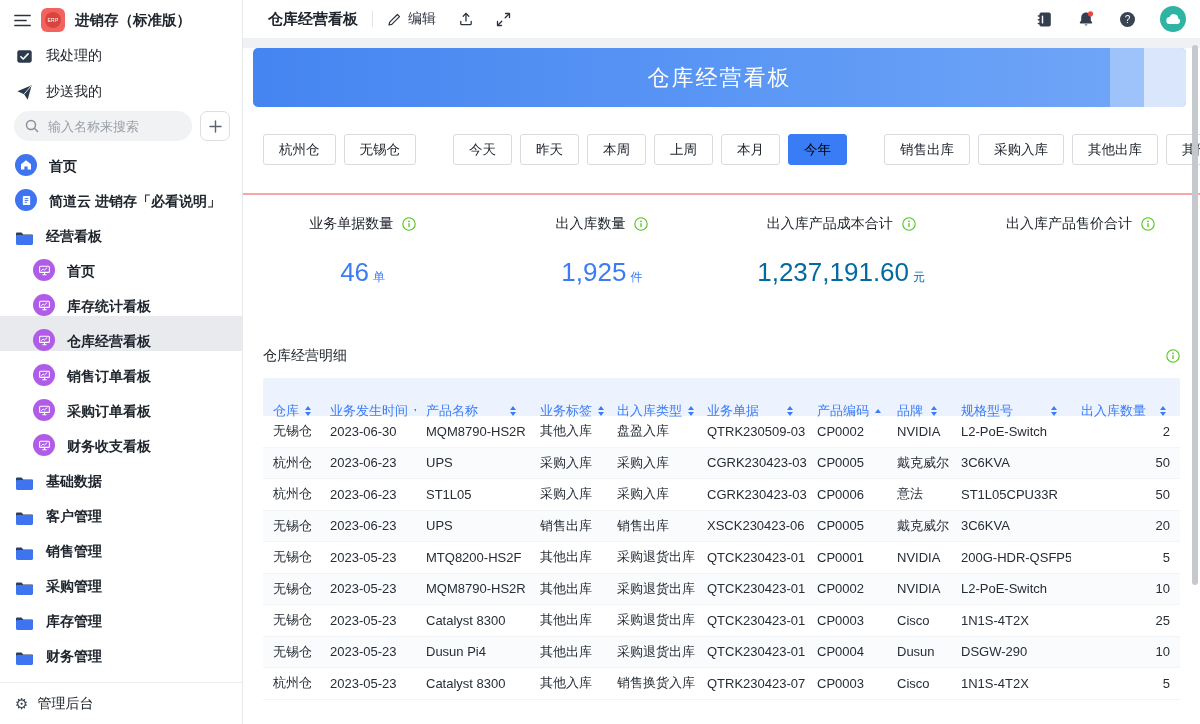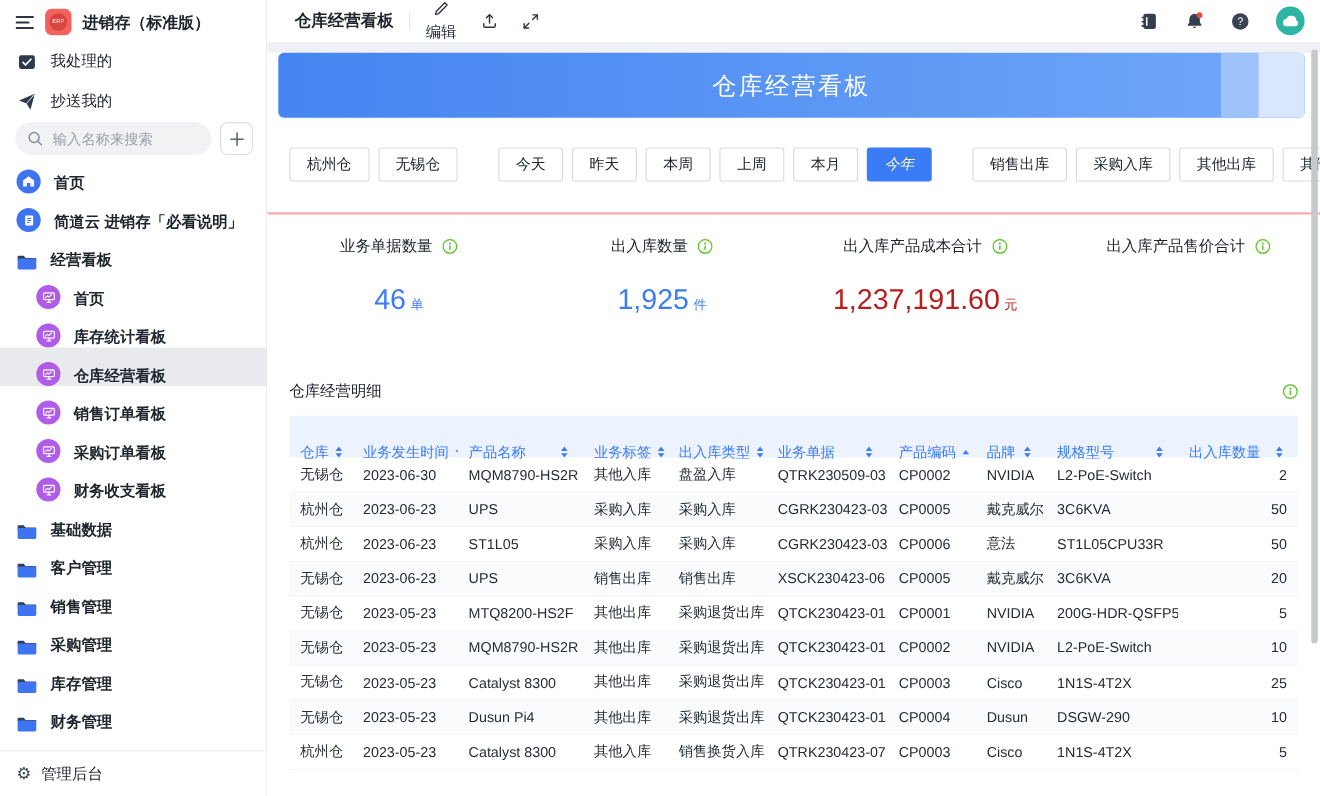--- a/index.html
+++ b/index.html
@@ -35,21 +35,21 @@
   .circ { width:22px; height:22px; border-radius:50%; display:flex; align-items:center;
     justify-content:center; flex:0 0 auto; }
   .side-footer { position:absolute; left:0; right:0; bottom:0; height:42px; border-top:1px solid #ebedef;
     display:flex; align-items:center; gap:9px; padding:0 15px; cursor:pointer; background:#fff; }
   .gear-glyph { font-size:15px; color:#3a4352; line-height:1; }
   
   .topbar { position:absolute; left:243px; top:0; width:957px; height:38px; background:#fff;
     display:flex; align-items:center; padding:0 14px 0 25px; }
   .topbar-title { font-weight:bold; font-size:15px; }
   .vdiv { width:1px; height:16px; background:#e2e4e8; margin:0 14px; }
-  .tb-btn { display:flex; align-items:center; gap:6px; cursor:pointer; color:#2c3340; font-size:14px;flex-direction:column; }
+  .tb-btn { display:flex; align-items:center; gap:6px; cursor:pointer; color:#2c3340; font-size:14px; }
   .tb-icon { margin-left:22px; display:flex; align-items:center; cursor:pointer; }
   .tb-right { margin-left:auto; display:flex; align-items:center; gap:24px; }
   .tb-right > * { cursor:pointer; display:flex; align-items:center; }
   .avatar { width:26px; height:26px; border-radius:50%; background:#2fb3a3;
     display:flex; align-items:center; justify-content:center; }
   
   .content { position:absolute; left:243px; top:38px; width:957px; height:686px; background:#fff; overflow:hidden; }
   .gray-band { height:10px; background:#eff1f4; }
   .banner { height:59px; margin:0 14px 0 10px; border-radius:5px; position:relative; overflow:hidden;
     display:flex; align-items:center; justify-content:center;
@@ -59,29 +59,29 @@
   .banner-title { color:#fff; font-size:22px; font-weight:500; letter-spacing:2px; position:relative; z-index:2; }
   .tabs { display:flex; gap:32px; padding:0 20px; height:47px; align-items:stretch; border-bottom:1px solid #e9ebee; }
   .tab { display:flex; align-items:center; position:relative; cursor:pointer; font-size:14px; color:#20262e; }
   .tab.active { color:#3a7bf6; font-weight:500; }
   .tab.active::after { content:""; position:absolute; left:0; right:0; bottom:0; height:3px;
     background:#3a7bf6; border-radius:2px; }
   .filters { display:flex; padding:27px 20px 0; gap:37px; }
   .fgroup { display:flex; gap:8px; }
   .fbtn { height:31px; padding:0 15px; border:1px solid #d8dbe0; border-radius:3px; background:#fff;
     font-size:13.5px; color:#20262e; display:flex; align-items:center; cursor:pointer; white-space:nowrap; }
-  .fbtn.active { background:#3a7bf6; border-color:#3a7bf6; color:#fef9c3;font-style:italic; }
+  .fbtn.active { background:#3a7bf6; border-color:#3a7bf6; color:#000000; }
   .kpis { display:flex; margin-top:28px; border-top:2px solid #fca5a5; padding-top:20px; height:125px; }
   .kpi { flex:1; text-align:center; }
   .kpi-label-row { display:flex; align-items:center; justify-content:center; gap:9px; font-size:14px; color:#20262e; }
   .kpi-info { display:flex; align-items:center; cursor:pointer; }
   .kpi-value { margin-top:24px; font-size:26px; font-weight:500; white-space:nowrap; }
   .kpi-value .unit { font-size:12px; font-weight:400; margin-left:4px; }
   .kpi.blue  .kpi-value { color:#3b7cf5; }
-  .kpi.purple .kpi-value { color:#b91c1c; }
+  .kpi.purple .kpi-value { color:#0369a1; }
   .table-section { margin:28px 20px 0; }
   .ts-head { display:flex; align-items:center; justify-content:space-between; height:20px; }
   .ts-title { font-size:14px; color:#20262e; }
   .grid-header { margin-top:12px; display:grid;
     grid-template-columns:57px 96px 114px 77px 90px 110px 80px 64px 120px 1fr;
     background:#edf3fe; height:38px; align-items:center; border-radius:2px;
     color:#3a7bf6; font-size:13px; }
   .hcell { display:flex; align-items:center; padding:0 14px 0 10px; gap:6px; cursor:pointer;
     white-space:nowrap; overflow:hidden; height:100%;margin-top:28px; }
   .sort { margin-left:auto; display:flex; flex-direction:column; gap:2px; align-items:center; flex:0 0 auto; }

